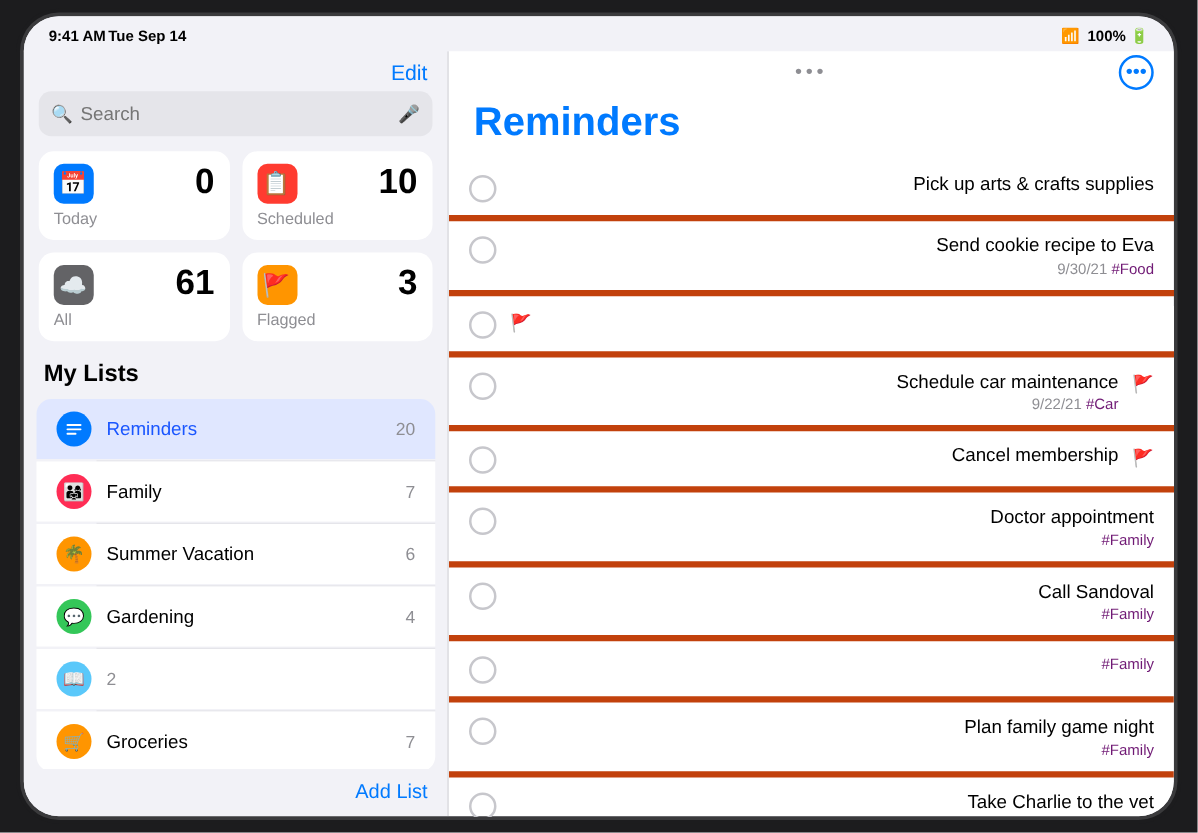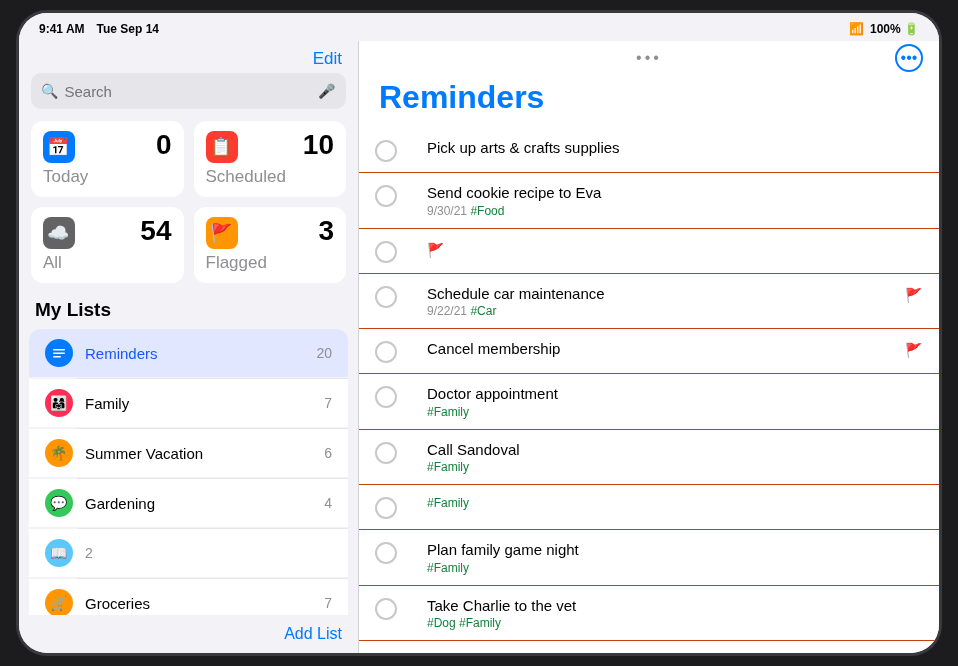--- a/index.html
+++ b/index.html
@@ -29,21 +29,21 @@
       justify-content: space-between;
       align-items: center;
       padding: 6px 20px 2px 20px;
       background: #f2f2f7;
       font-size: 12px;
       font-weight: 600;
       color: #000;
       flex-shrink: 0;
       height: 28px;
     }
-    .status-left { display: flex; gap: 12px; align-items: flex-end; }
+    .status-left { display: flex; gap: 2px; align-items: flex-end; }
     .status-right { display: flex; gap: 6px; align-items: center; }
     
     .main-content {
       display: flex;
       flex: 1;
       overflow: hidden;
     }
     
     .sidebar {
       width: 340px;
@@ -118,21 +118,21 @@
     .tile-icon.red { background: #ff3b30; color: #fff; }
     .tile-icon.dark { background: #636366; color: #fff; }
     .tile-icon.orange { background: #ff9500; color: #fff; }
     .tile-count {
       font-size: 28px;
       font-weight: 700;
       color: #000;
       line-height: 1;
     }
     .tile-label {
-      font-size: 17px;
+      font-size: 13px;
       color: #8e8e93;
       margin-top: 4px;
       font-weight: 500;
     }
     
     .my-lists-header {
       padding: 0 16px 8px 16px;
       font-size: 19px;
       font-weight: 700;
       color: #000;
@@ -232,23 +232,24 @@
       padding: 4px 20px 12px 20px;
     }
     .reminder-list {
       flex: 1;
       overflow-y: auto;
     }
     .reminder-item {
       display: flex;
       align-items: flex-start;
       padding: 10px 16px;
-      gap: 30px;
-      border-bottom: 1px solid #c2410c;
+      gap: 11px;
+      border-bottom: 5px solid #c2410c;
       position: relative;
+      text-align: right;
     }
     .reminder-circle {
       width: 22px;
       height: 22px;
       border-radius: 50%;
       border: 2px solid #c7c7cc;
       flex-shrink: 0;
       margin-top: 2px;
       cursor: pointer;
     }
@@ -257,21 +258,21 @@
       font-size: 15px;
       color: #000;
       line-height: 1.3;
     }
     .reminder-subtitle {
       font-size: 12px;
       color: #8e8e93;
       margin-top: 1px;
     }
     .reminder-subtitle .tag {
-      color: #15803d;
+      color: #701a75;
     }
     .reminder-flag {
       color: #ff9500;
       font-size: 14px;
       margin-top: 3px;
     }
     
     .lists-container::-webkit-scrollbar,
     .reminder-list::-webkit-scrollbar { display: none; }
   </style>
@@ -318,21 +319,21 @@
         <div class="tile">
           <div class="tile-row">
             <div class="tile-icon red">📋</div>
             <span class="tile-count">10</span>
           </div>
           <span class="tile-label">Scheduled</span>
         </div>
         <div class="tile">
           <div class="tile-row">
             <div class="tile-icon dark">☁️</div>
-            <span class="tile-count">54</span>
+            <span class="tile-count">61</span>
           </div>
           <span class="tile-label">All</span>
         </div>
         <div class="tile">
           <div class="tile-row">
             <div class="tile-icon orange">🚩</div>
             <span class="tile-count">3</span>
           </div>
           <span class="tile-label">Flagged</span>
         </div>

